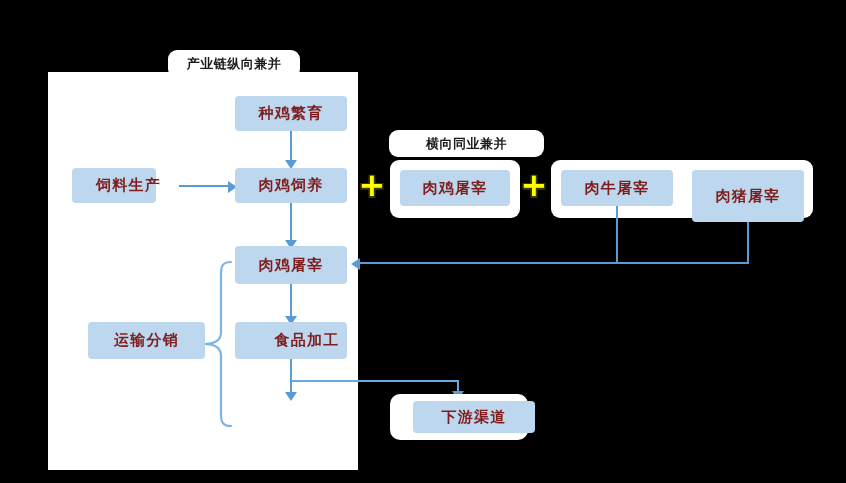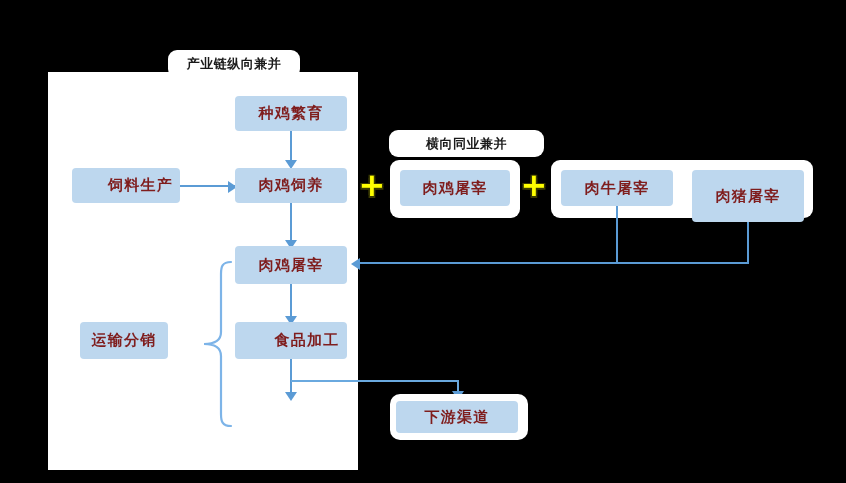--- a/index.html
+++ b/index.html
@@ -167,42 +167,42 @@
   <div class="conn" style="left:747px; top:206px; width:2px; height:57px;"></div>
   <div class="conn" style="left:357px; top:262px; width:392px; height:2px;"></div>
   <div class="arrowhead left" style="left:351px; top:258px;"></div>
 
   <div class="brace" style="left:200px; top:258px; width:34px; height:172px;">
     <svg width="34" height="172" viewBox="0 0 34 172" fill="none" xmlns="http://www.w3.org/2000/svg">
       <path d="M31 4 C22 4 21 9 21 16 L21 74 C21 82 16 86 4 86 C16 86 21 90 21 98 L21 156 C21 163 22 168 31 168" stroke="#7db4e8" stroke-width="2.2" fill="none" stroke-linecap="round"></path>
     </svg>
   </div>
 
-  <div class="node soft" style="left:72px; top:168px; width:108px; height:35px;padding-left:29px;">
+  <div class="node soft" style="left:72px; top:168px; width:84px; height:35px;padding-left:29px;">
     <span>饲料生产</span>
   </div>
 
   <div class="node soft" style="left:235px; top:96px; width:112px; height:35px;">
     <span>种鸡繁育</span>
   </div>
 
   <div class="node soft" style="left:235px; top:168px; width:112px; height:35px;">
     <span>肉鸡饲养</span>
   </div>
 
   <div class="node soft" style="left:235px; top:246px; width:112px; height:38px;">
     <span>肉鸡屠宰</span>
   </div>
 
   <div class="node soft" style="left:235px; top:322px; width:112px; height:37px;padding-left:32px;">
     <span>食品加工</span>
   </div>
 
 
-  <div class="node soft" style="left:80px; top:322px; width:88px; height:37px;">
+  <div class="node soft" style="left:88px; top:322px; width:117px; height:37px;">
     <span>运输分销</span>
   </div>
 
   <div class="plus" style="left:359px; top:172px;">
     <span>+</span>
   </div>
 
   <div class="plus" style="left:521px; top:172px;">
     <span>+</span>
   </div>
@@ -213,17 +213,17 @@
 
   <div class="node soft" style="left:561px; top:170px; width:112px; height:36px;">
     <span>肉牛屠宰</span>
   </div>
 
   <div class="node soft" style="left:692px; top:170px; width:112px; height:52px;">
     <span>肉猪屠宰</span>
   </div>
 
   <div class="plate" style="left:390px; top:394px; width:138px; height:46px;"></div>
-  <div class="node soft" style="left:396px; top:401px; width:122px; height:32px;">
+  <div class="node soft" style="left:413px; top:401px; width:122px; height:32px;">
     <span>下游渠道</span>
   </div>
 
 </div>
 
 </body></html>

